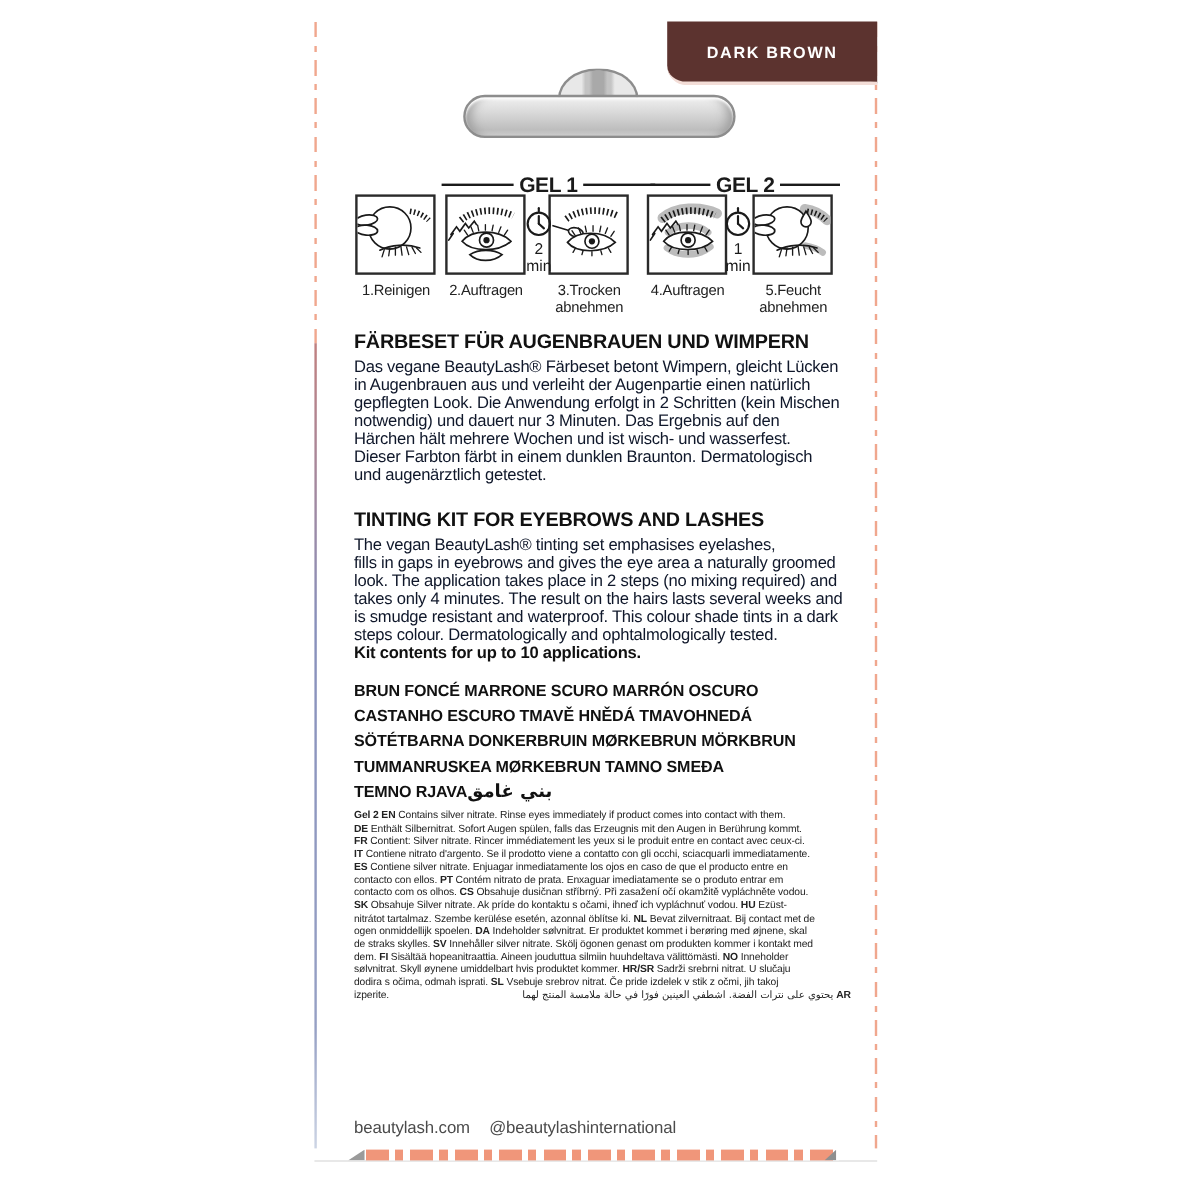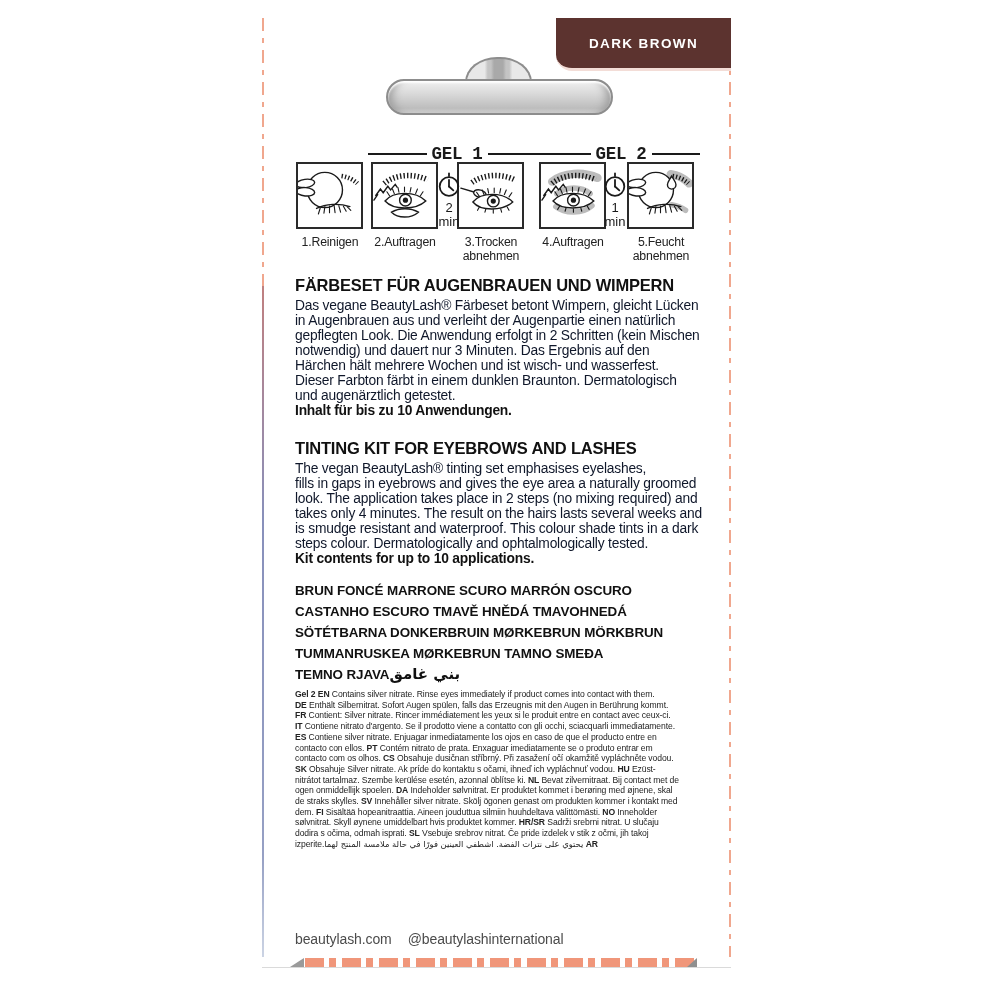--- a/index.html
+++ b/index.html
@@ -23,21 +23,21 @@
   
   .tab-bump{position:absolute;left:203px;top:39px;width:63px;height:25px;
         border:2px solid #8d8d8d;border-bottom:none;border-radius:32px 32px 0 0/25px 25px 0 0;
         background:linear-gradient(90deg,#e8e8e8 0 28%,#c4c4c4 33% 38%,#a9a9a9 43% 57%,#c4c4c4 62% 67%,#e8e8e8 72% 100%);}
   .tab-bar{position:absolute;left:124px;top:61px;width:223px;height:32px;
         border:2px solid #8d8d8d;border-radius:18px;
         background:linear-gradient(180deg,#f0f0f0 0%,#d9d9d9 40%,#bdbdbd 85%,#cfcfcf 100%);
         box-shadow:inset 0 2px 2px #fff, inset 12px 0 10px -8px #9a9a9a, inset -12px 0 10px -8px #9a9a9a;}
   
   #steps{position:absolute;left:34px;top:127px;width:402px;height:132px;}
-  .gel-header{position:absolute;top:0;height:18px;display:flex;align-items:center;font-family:Liberation Mono, monospace;}
+  .gel-header{position:absolute;top:0;height:18px;display:flex;align-items:center;}
   .gel-header .rule{flex:1;height:2.4px;background:#1a1a1a;}
   .gel-header .gel-label{font-weight:bold;font-size:17.5px;padding:0 5px;letter-spacing:-0.3px;}
   #gel1{left:72px;width:178px;}
   #gel2{left:246px;width:158px;}
   .step-box{position:absolute;top:17px;width:67px;height:67px;border:2px solid #2a2a2a;
         box-sizing:border-box;background:#fff;}
   .step-box svg{display:block;width:63px;height:63px;}
   .sb1{left:0;} .sb2{left:75px;} .sb3{left:161px;} .sb4{left:243px;} .sb5{left:331px;}
   .step-label{position:absolute;top:91px;width:84px;font-size:12.3px;line-height:13.5px;
         text-align:center;color:#222;letter-spacing:-0.2px;}
@@ -61,21 +61,21 @@
   .body-lines div{font-size:13.8px;line-height:15px;letter-spacing:-0.2px;color:#0f172a;white-space:nowrap;}
   .bold-line{font-size:13.8px;line-height:15px;font-weight:bold;color:#111;letter-spacing:-0.2px;white-space:nowrap;}
   #sec-en{margin-top:21px;}
   #shades{margin-top:14px;}
   #shades div{font-weight:bold;font-size:13.4px;line-height:21px;letter-spacing:-0.1px;color:#111;white-space:nowrap;}
   .arabic{font-family:"DejaVu Sans",sans-serif;}
   #shade-last .arabic{font-size:15px;font-weight:bold;}
   #fineprint{margin-top:4px;width:414px;}
   #fineprint div{font-size:8.6px;line-height:10.7px;letter-spacing:-0.1px;color:#232323;white-space:nowrap;}
   .fp-b{font-weight:bold;}
-  #fp-last{display:flex;align-items:baseline;}
+  #fp-last{display:flex;justify-content:space-between;align-items:baseline;}
   #fp-last .arabic{font-size:8.4px;}
   
   #footer{position:absolute;left:33px;top:913px;font-size:14px;color:#4b4b4b;letter-spacing:-0.1px;}
   #footer span{margin-right:16px;}
   
   #strip{position:absolute;left:43px;top:940px;width:394px;height:9px;
         background:repeating-linear-gradient(90deg,#f0967a 0 19px,#ffffff 19px 24px,#f0967a 24px 31px,#ffffff 31px 37px);}
   #strip::before{content:"";position:absolute;left:-15px;bottom:0;width:14px;height:9px;
         background:#9a9a9a;clip-path:polygon(100% 0,100% 100%,0 100%);}
   #strip::after{content:"";position:absolute;right:2px;bottom:0;width:10px;height:9px;
@@ -215,21 +215,20 @@
         <div class="sec-heading">FÄRBESET FÜR AUGENBRAUEN UND WIMPERN</div>
         <div class="body-lines">
             <div>Das vegane BeautyLash® Färbeset betont Wimpern, gleicht Lücken</div>
             <div>in Augenbrauen aus und verleiht der Augenpartie einen natürlich</div>
             <div>gepflegten Look. Die Anwendung erfolgt in 2 Schritten (kein Mischen</div>
             <div>notwendig) und dauert nur 3 Minuten. Das Ergebnis auf den</div>
             <div>Härchen hält mehrere Wochen und ist wisch- und wasserfest.</div>
             <div>Dieser Farbton färbt in einem dunklen Braunton. Dermatologisch</div>
             <div>und augenärztlich getestet.</div>
           </div>
-        <div class="bold-line">Inhalt für bis zu 10 Anwendungen.</div>
       </div>
 
       <div id="sec-en">
         <div class="sec-heading">TINTING KIT FOR EYEBROWS AND LASHES</div>
         <div class="body-lines">
             <div>The vegan BeautyLash® tinting set emphasises eyelashes,</div>
             <div>fills in gaps in eyebrows and gives the eye area a naturally groomed</div>
             <div>look. The application takes place in 2 steps (no mixing required) and</div>
             <div>takes only 4 minutes. The result on the hairs lasts several weeks and</div>
             <div>is smudge resistant and waterproof. This colour shade tints in a dark</div>

